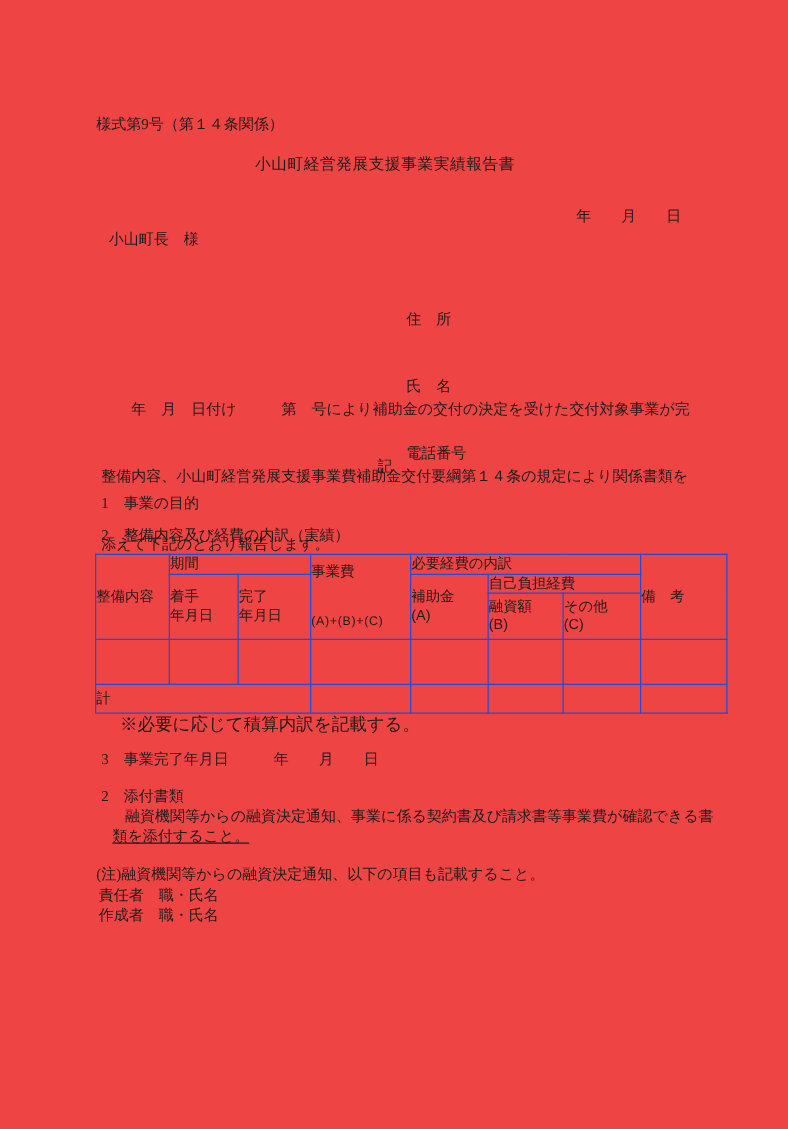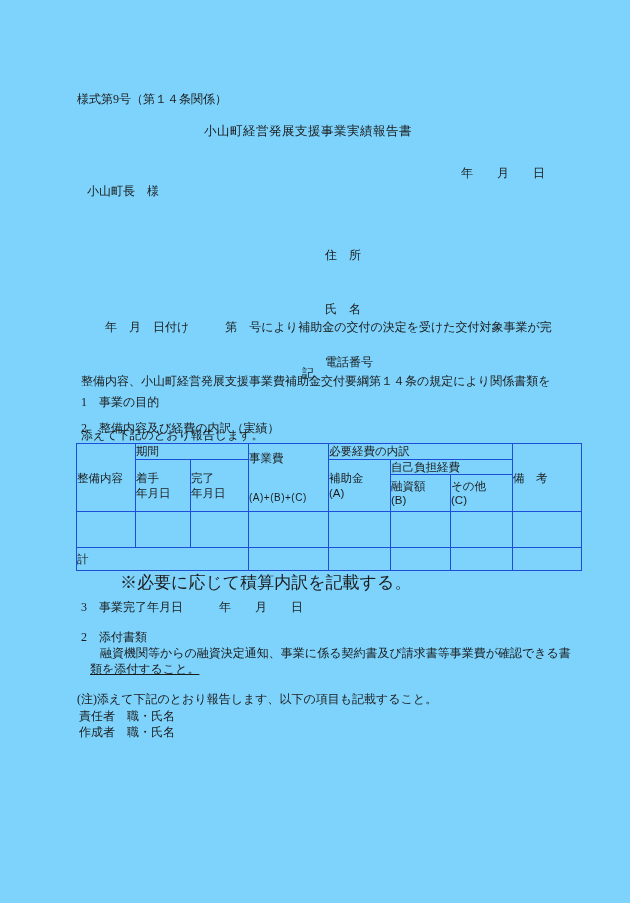--- a/index.html
+++ b/index.html
@@ -4,21 +4,21 @@
 <style>
   html, body {
     margin: 0;
     padding: 0;
     background: #ffffff;
   }
   .page {
     position: relative;
     width: 630px;
     height: 903px;
-    background: #7dd3fc;
+    background: #ef4444;
     font-family: "Liberation Serif", "DejaVu Serif", serif;
     color: #1c1c1c;
     overflow: hidden;
   }
   .abs { position: absolute; white-space: pre; }
   .t12 { font-size: 12px; line-height: 15px; }
   .centered { left: 0; width: 616px; text-align: center; }
   .title { font-size: 12.5px; letter-spacing: 0.5px; }
 
   .sender-block div { font-size: 12px; line-height: 17.5px; white-space: pre; }
@@ -39,21 +39,21 @@
     vertical-align: middle;
     font-size: 11.5px;
     line-height: 1.25;
     padding: 0;
     font-family: Liberation Sans, sans-serif;
     color: #1c1c1c;
   }
   .pre { white-space: pre-line; }
   .cost-main { display: block; margin-bottom: 26px; }
   .cost-formula { display: block; font-size: 10px; letter-spacing: 0.5px; }
-  .fn { font-size: 17px; margin-left: 24px; }
+  .fn { font-size: 14px; }
 </style>
 </head>
 <body>
 
 <div class="page">
 
   <div class="abs t12" style="left:77px; top:92px;">様式第9号（第１４条関係）</div>
 
   <div class="abs centered title" style="top:123px;">小山町経営発展支援事業実績報告書</div>
 
@@ -140,19 +140,19 @@
   <div class="abs fn" style="left:96px; top:571px;">※必要に応じて積算内訳を記載する。</div>
 
   <div class="abs t12" style="left:81px; top:600px;">3　事業完了年月日　　　年　　月　　日</div>
 
   <div class="abs t12" style="left:81px; top:630px;">2　添付書類</div>
 
   <div class="abs t12" style="left:100px; top:646px;">融資機関等からの融資決定通知、事業に係る契約書及び請求書等事業費が確認できる書</div>
 
   <div class="abs t12" style="left:90px; top:662px;text-decoration:underline;">類を添付すること。</div>
 
-  <div class="abs t12" style="left:77px; top:692px;">(注)添えて下記のとおり報告します、以下の項目も記載すること。</div>
+  <div class="abs t12" style="left:77px; top:692px;">(注)融資機関等からの融資決定通知、以下の項目も記載すること。</div>
 
   <div class="abs t12" style="left:79px; top:709px;">責任者　職・氏名</div>
 
   <div class="abs t12" style="left:79px; top:725px;">作成者　職・氏名</div>
 
 </div>
 
 </body></html>

